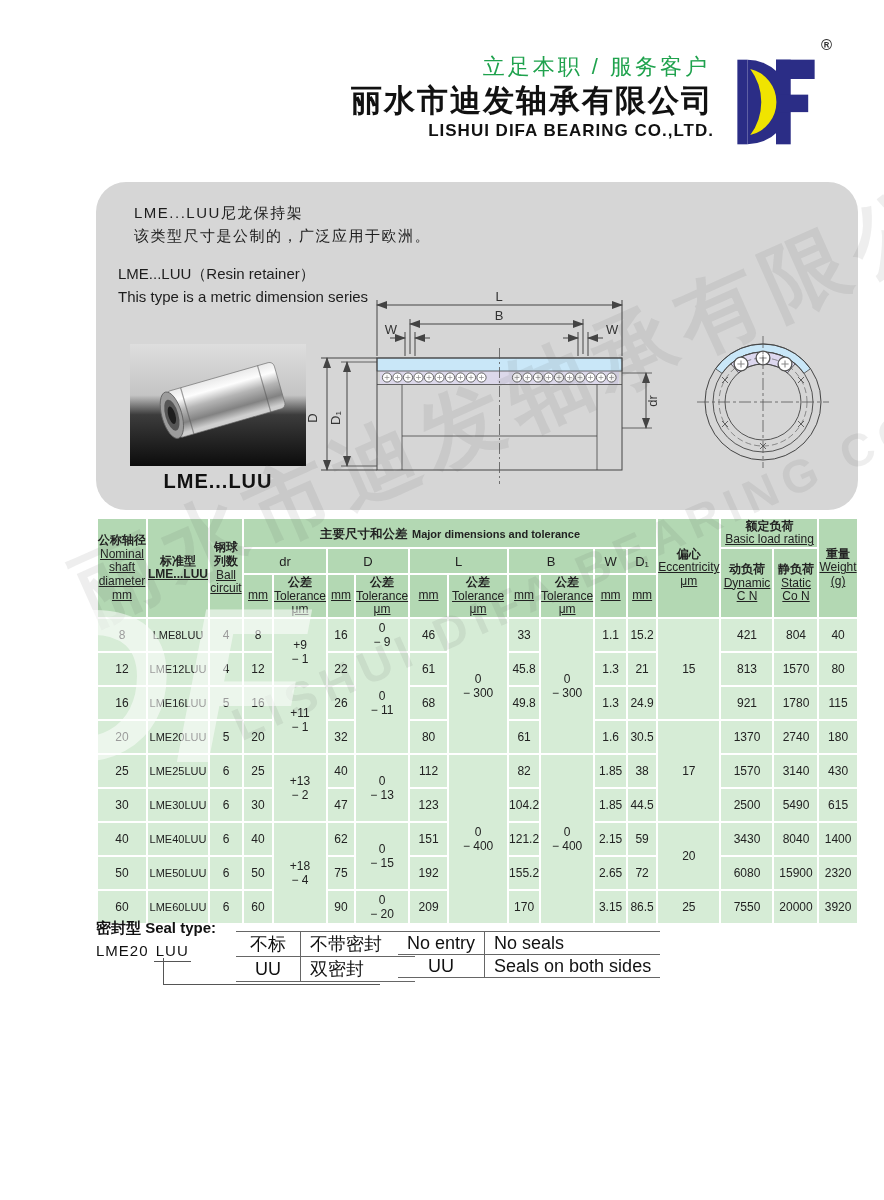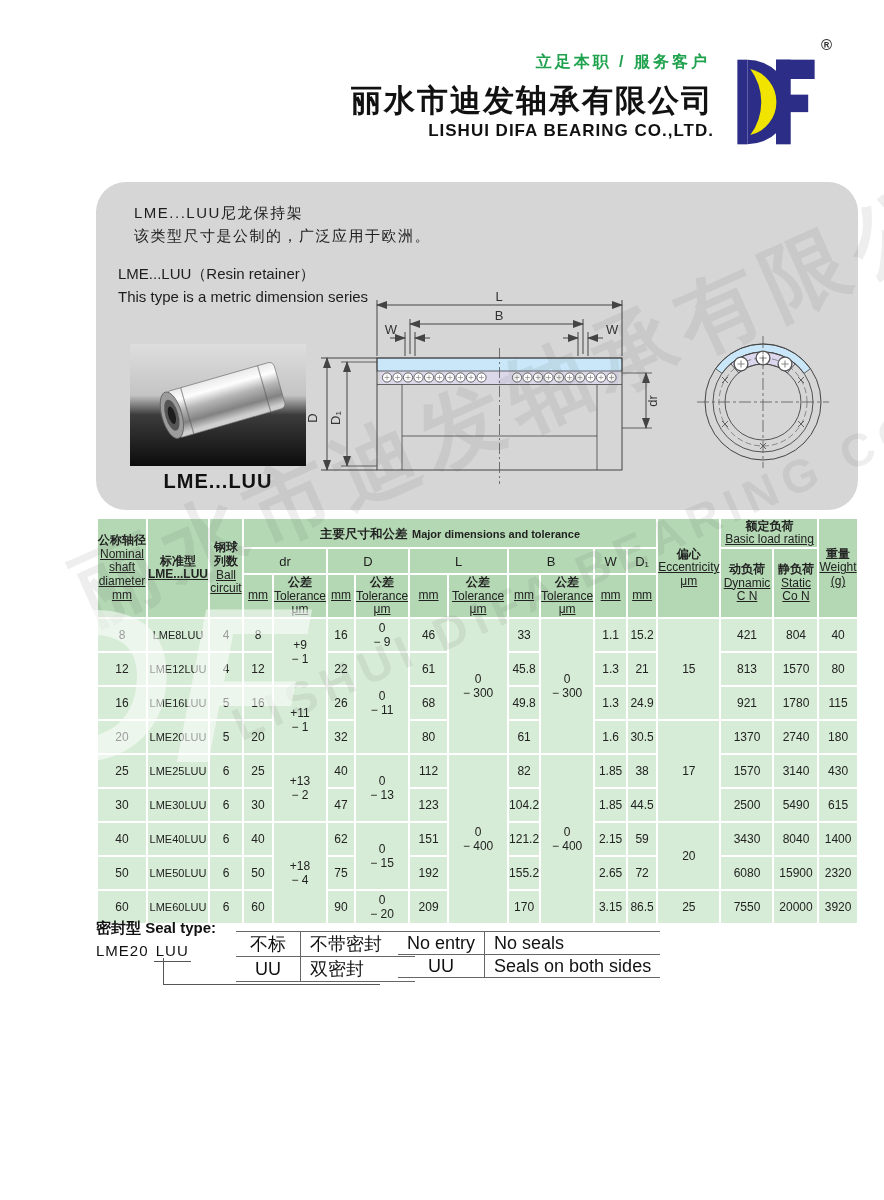--- a/index.html
+++ b/index.html
@@ -1,21 +1,21 @@
 <!DOCTYPE html>
 <html><head>
 <meta charset="utf-8">
 <style>
   html,body{margin:0;padding:0;background:#fff;}
   #canvas{position:relative;width:884px;height:1200px;background:#fff;overflow:hidden;
           font-family:"Liberation Sans",sans-serif;color:#222;}
   [data-interactable]{cursor:default;}
 
   
-  .slogan{position:absolute;top:52px;right:174px;font-size:16px;font-weight:bold;
+  .slogan{position:absolute;top:52px;right:174px;font-size:22px;font-weight:normal;
           color:#1fa24d;letter-spacing:3px;}
   .company-cn{position:absolute;top:80px;right:170px;font-size:31px;font-weight:bold;
           letter-spacing:2px;color:#111;}
   .company-en{position:absolute;top:121px;right:170px;font-size:17px;font-weight:bold;
           letter-spacing:1px;color:#111;}
   .logo{position:absolute;left:737px;top:56px;width:78px;height:92px;}
   .regmark{position:absolute;left:821px;top:36px;font-size:15px;font-weight:bold;color:#333;}
 
   
   .graybox{position:absolute;left:96px;top:182px;width:762px;height:328px;

